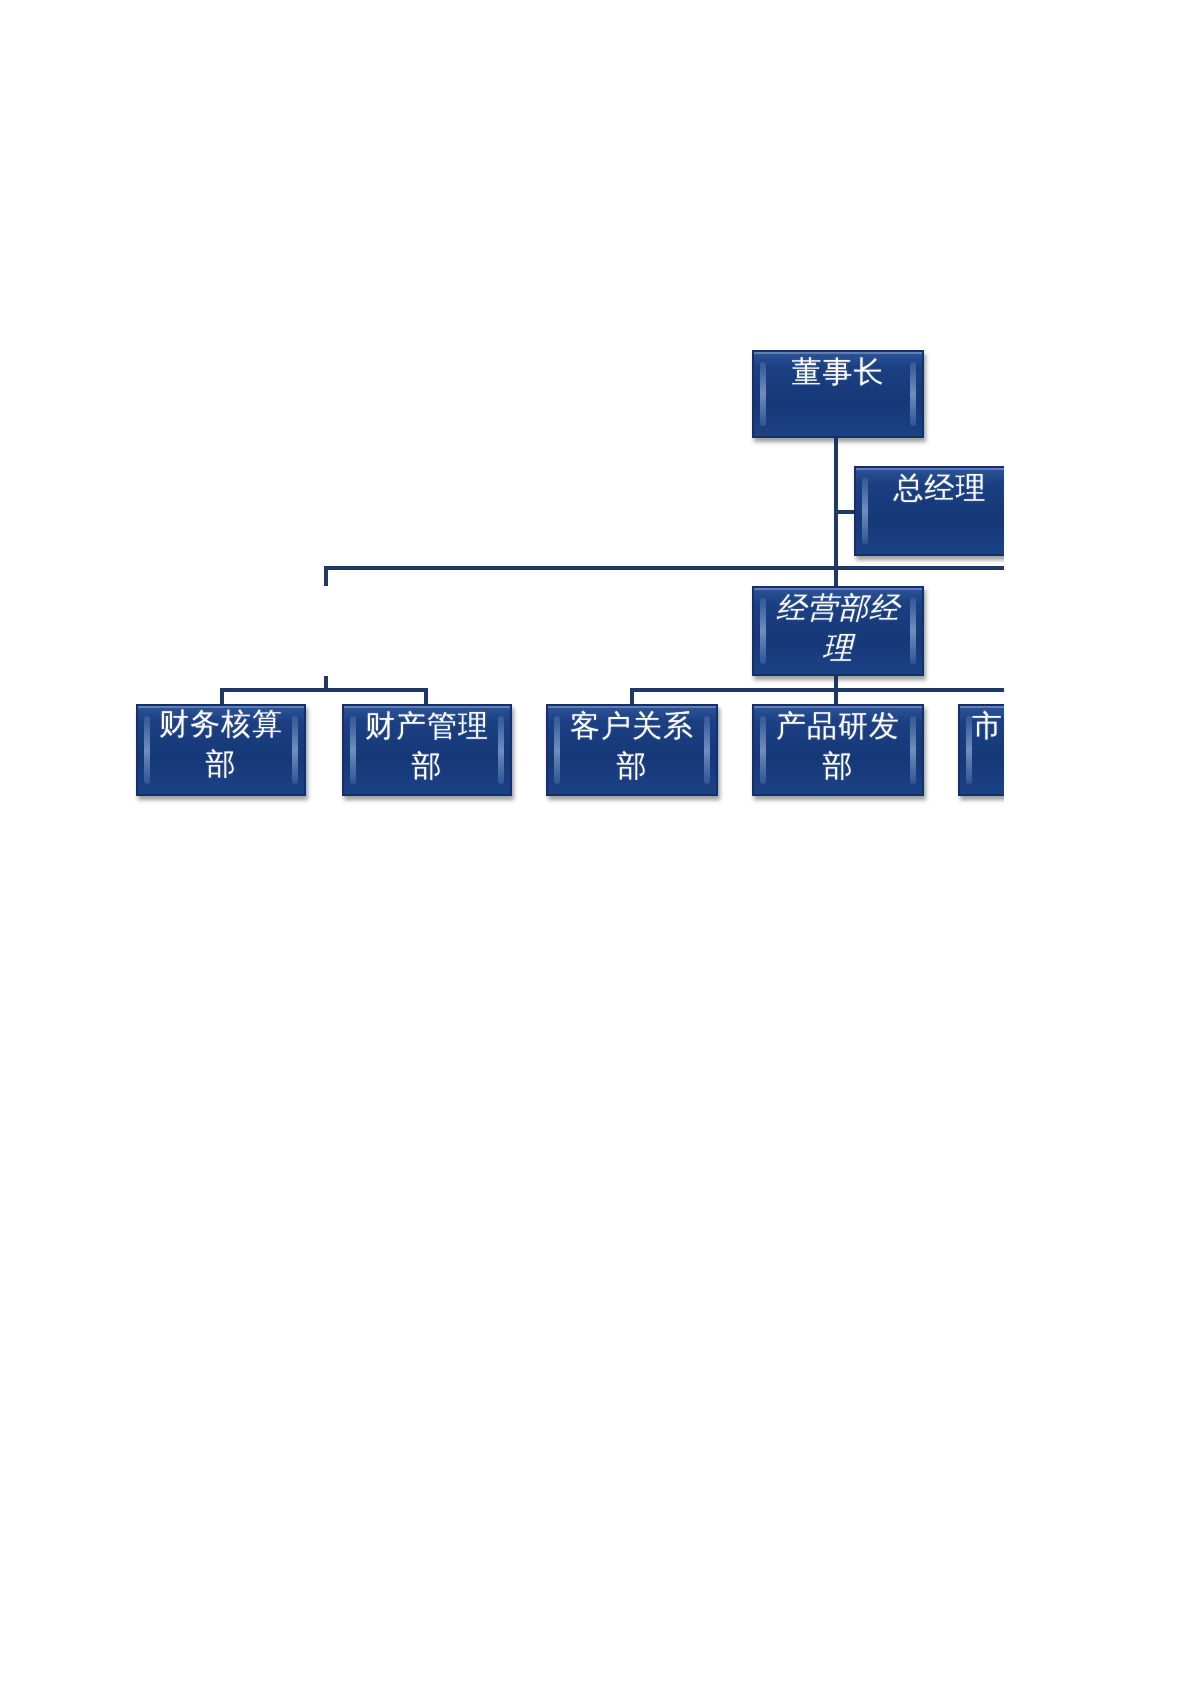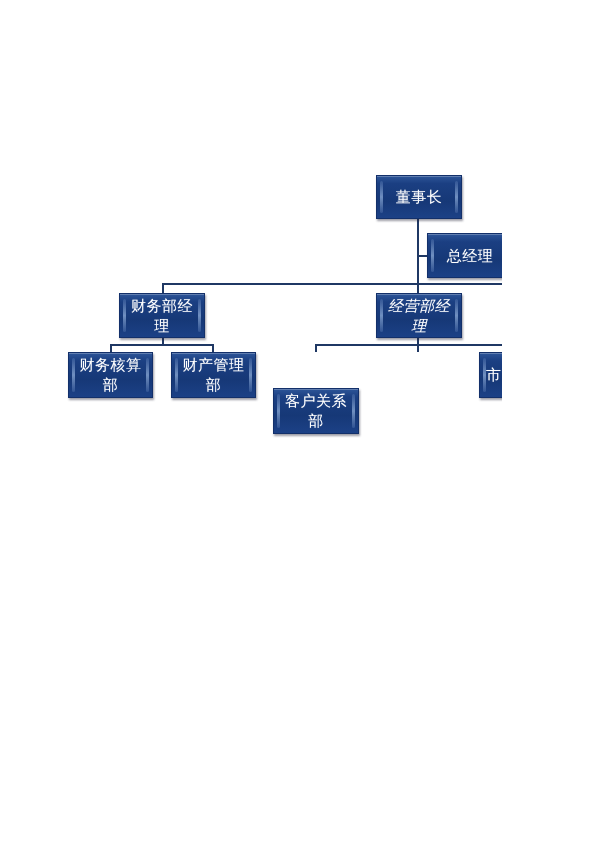--- a/index.html
+++ b/index.html
@@ -7,21 +7,21 @@
          font-family:"DejaVu Serif","Liberation Serif",serif; }
   .page { position:absolute; left:0; top:0; width:600px; height:850px; background:#fff; }
   .clip { position:absolute; left:0; top:0; width:502px; height:850px; overflow:hidden; }
   .line { position:absolute; background:#1f3864; }
   .box {
     position:absolute; box-sizing:border-box;
     background: linear-gradient(180deg, #2d5598 0%, #1b3f82 18%, #163877 60%, #1c4186 100%);
     border:1px solid #13306a;
     box-shadow: 1px 2px 2px rgba(40,40,60,0.45), inset 0 1px 0 rgba(255,255,255,0.25);
     color:#ffffff; text-align:center;
-    display:flex; align-items:center; justify-content:center;
+    display:flex; justify-content:center;
     font-size:15px; line-height:20px; letter-spacing:0.5px;
     padding:0 4px;
   }
   .box::before, .box::after {
     content:""; position:absolute; top:5px; bottom:5px; width:3px;
     background:linear-gradient(180deg, rgba(140,170,220,0.2), rgba(170,200,240,0.6), rgba(140,170,220,0.2));
     border-radius:2px;
   }
   .box::before { left:3px; }
   .box::after { right:3px; }
@@ -48,39 +48,39 @@
     <div class="line" style="left:315px; top:344px; width:2px; height:8px;"></div>
 
     <div class="box" style="left:376px; top:175px; width:86px; height:44px;">
       <span>董事长</span>
     </div>
 
     <div class="box" style="left:427px; top:233px; width:86px; height:45px;">
       <span>总经理</span>
     </div>
 
-    <div class="box" style="left:119px; top:293px; width:86px; height:45px;">
-      <span>财务部经理</span>
-    </div>
 
     <div class="box" style="left:376px; top:293px; width:86px; height:45px;font-style:italic;">
       <span>经营部经理</span>
     </div>
 
     <div class="box" style="left:68px; top:352px; width:85px; height:46px;font-family:Liberation Serif, serif;">
       <span>财务核算部</span>
     </div>
 
     <div class="box" style="left:171px; top:352px; width:85px; height:46px;">
       <span>财产管理部</span>
     </div>
 
-    <div class="box" style="left:273px; top:352px; width:86px; height:46px;margin-top:36px;">
+    <div class="box" style="left:273px; top:352px; width:86px; height:46px;">
       <span>客户关系部</span>
     </div>
 
+    <div class="box" style="left:376px; top:352px; width:86px; height:46px;">
+      <span>产品研发部</span>
+    </div>
 
     <div class="box" style="left:479px; top:352px; width:86px; height:46px; justify-content:flex-start; padding-left:6px;">
       <span>市</span>
     </div>
 
   </div>
 </div>
 
 </body></html>

